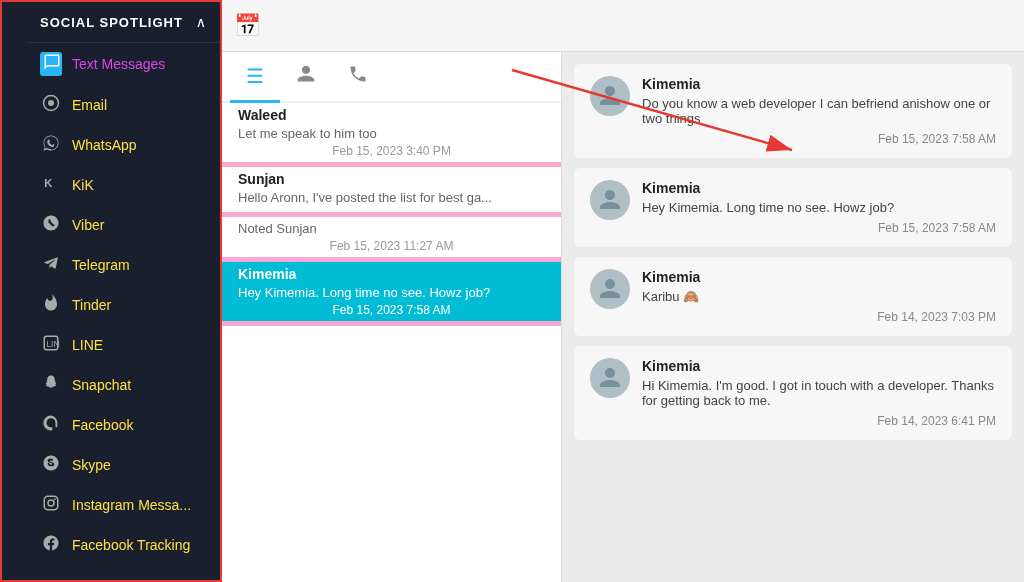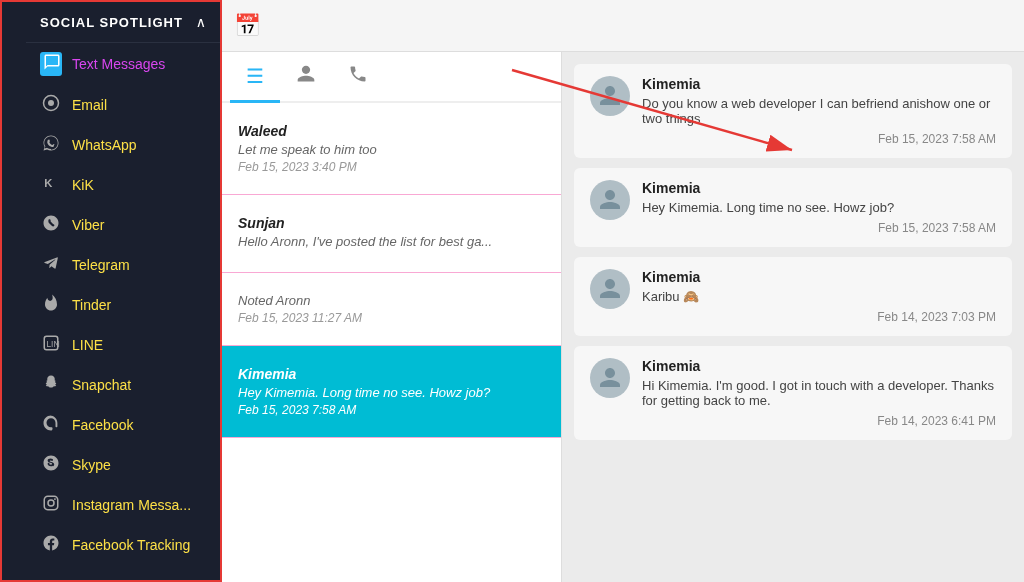--- a/index.html
+++ b/index.html
@@ -127,25 +127,24 @@
       right: 0;
       height: 3px;
       background: #29b6f6;
     }
 
     .conv-list {
       flex: 1;
       overflow-y: auto;
     }
     .conv-item {
-      padding: 20px 16px;
-      border-bottom: 1px solid #f9a8d4;
+      padding: 4px 16px;
+      border-bottom: 5px solid #f9a8d4;
       cursor: pointer;
       background: #fff;
-      font-style: italic;
     }
     .conv-item.active-conv {
       background: #00bcd4;
       color: #fff;
     }
     .conv-item-name {
       font-weight: bold;
       font-size: 14px;
       margin-bottom: 3px;
       color: #222;
@@ -159,21 +158,21 @@
       font-size: 13px;
       color: #666;
       white-space: nowrap;
       overflow: hidden;
       text-overflow: ellipsis;
       margin-bottom: 3px;
     }
     .conv-item-time {
       font-size: 12px;
       color: #999;
-      text-align: left;
+      text-align: center;
     }
 
     
     .thread-panel {
       flex: 1;
       background: #ebebeb;
       display: flex;
       flex-direction: column;
       overflow-y: auto;
       padding: 12px;
@@ -354,21 +353,21 @@
         <div class="conv-item">
     <div class="conv-item-name">Waleed</div>
     <div class="conv-item-preview">Let me speak to him too</div>
     <div class="conv-item-time">Feb 15, 2023 3:40 PM</div>
   </div>
             <div class="conv-item">
     <div class="conv-item-name">Sunjan</div>
     <div class="conv-item-preview">Hello Aronn, I've posted the list for best ga...</div>
   </div>
             <div class="conv-item">
-    <div class="conv-item-preview">Noted Aronn</div>
+    <div class="conv-item-preview">Noted Sunjan</div>
     <div class="conv-item-time">Feb 15, 2023 11:27 AM</div>
   </div>
             <div class="conv-item active-conv">
     <div class="conv-item-name">Kimemia</div>
     <div class="conv-item-preview">Hey Kimemia. Long time no see. Howz job?</div>
     <div class="conv-item-time">Feb 15, 2023 7:58 AM</div>
   </div>
           </div>
       </div>
 

